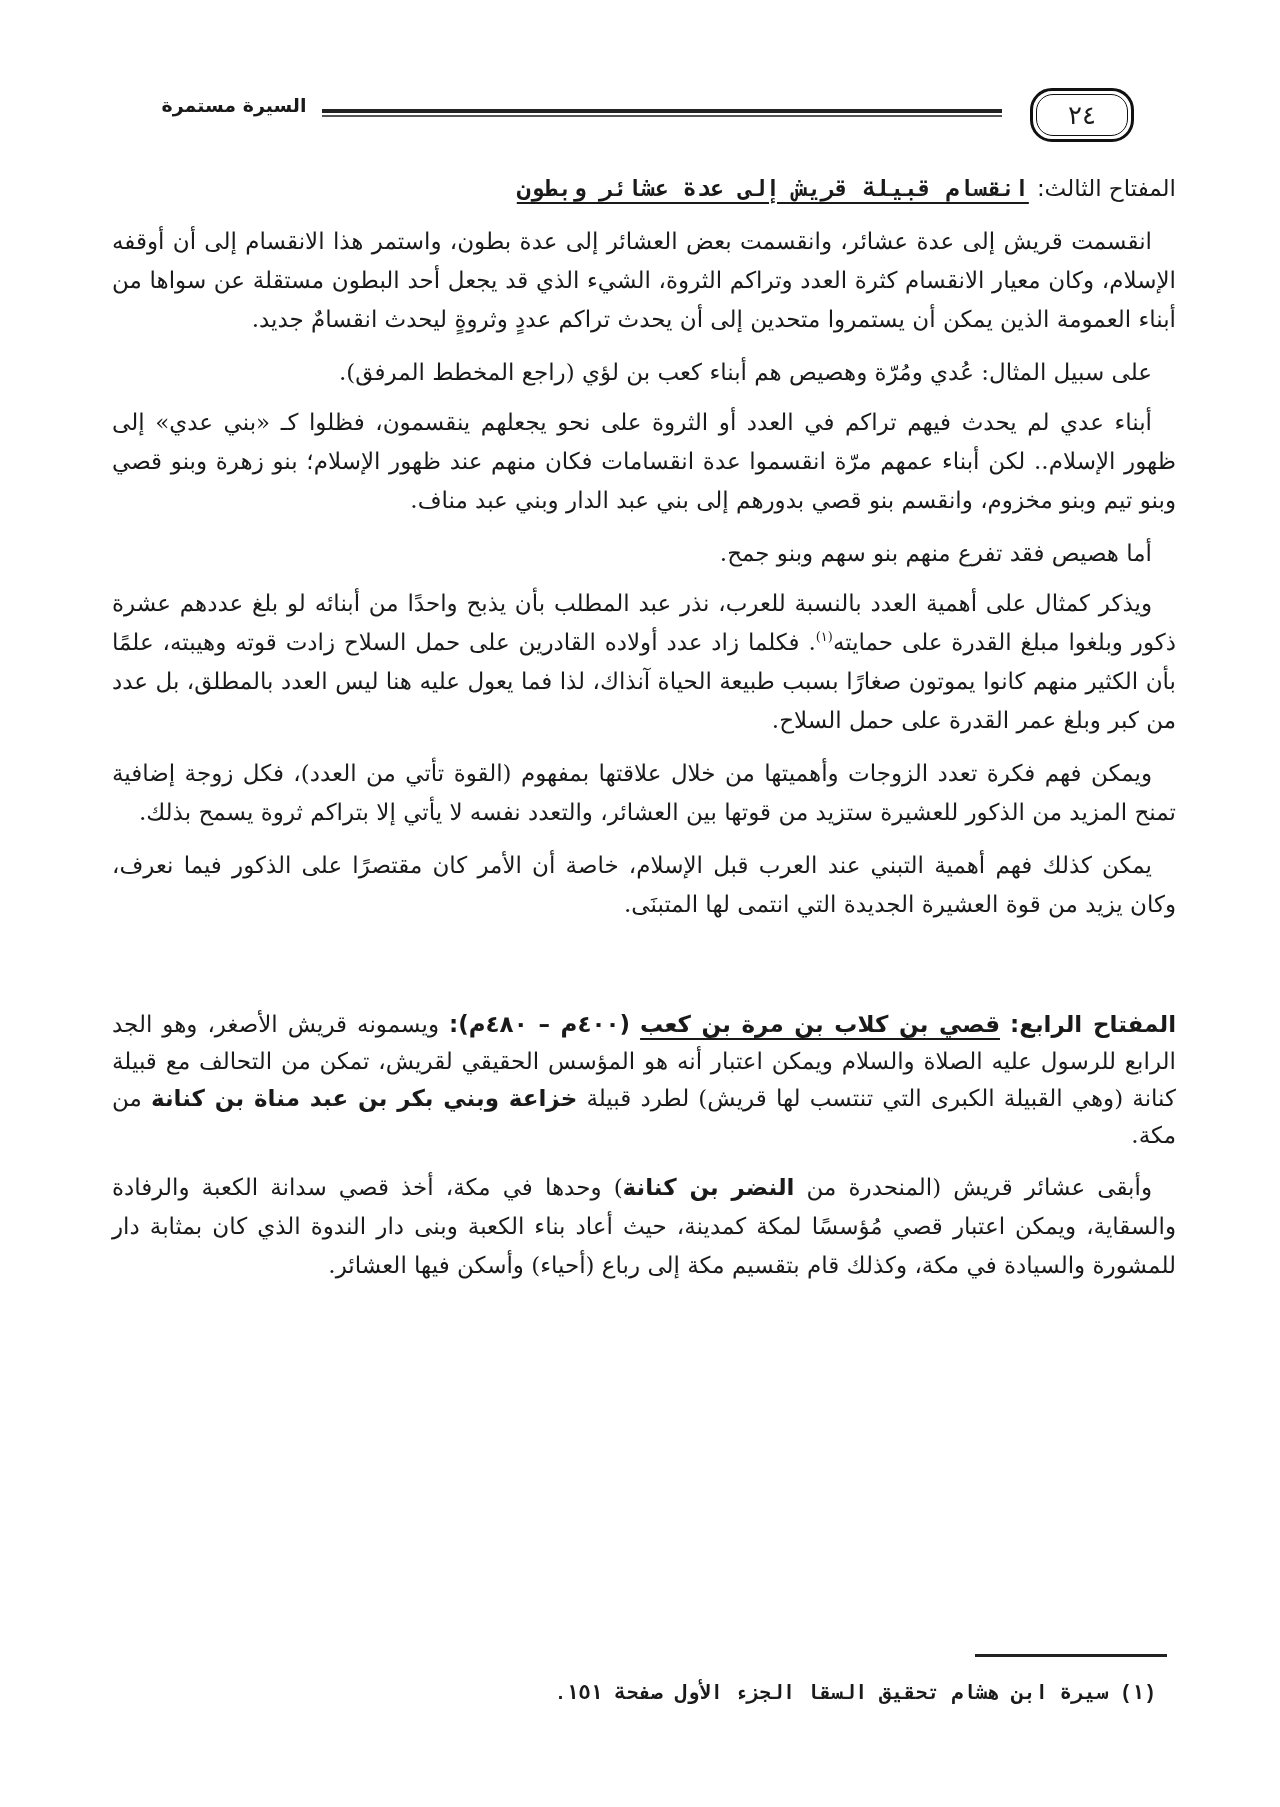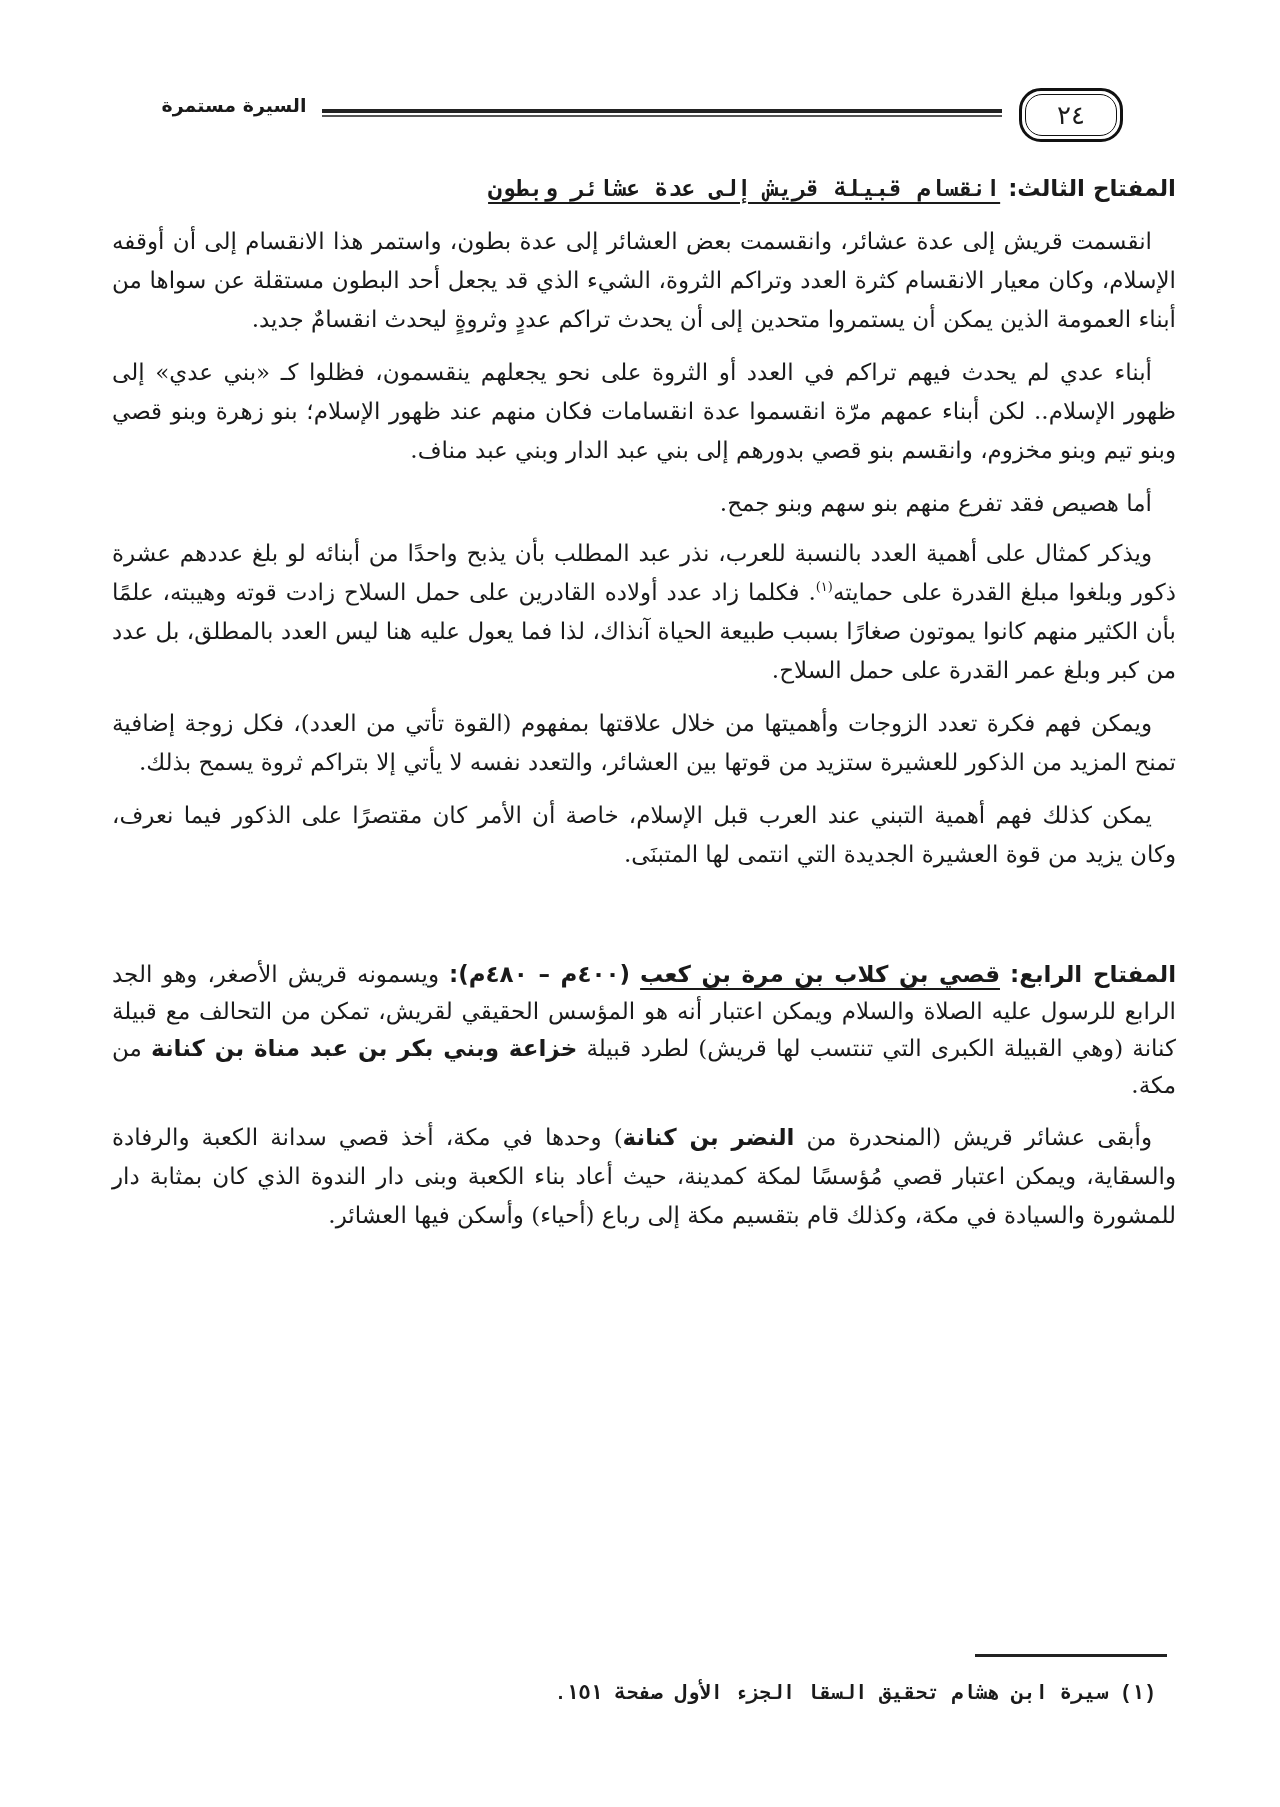--- a/index.html
+++ b/index.html
@@ -25,21 +25,21 @@
     
     .header {
       position: absolute;
       top: 88px;
       left: 150px;
       width: 1030px;
       height: 60px;
     }
     .page-number-box {
       position: absolute;
-      right: 57px;
+      right: 46px;
       top: 0;
       width: 104px;
       height: 54px;
       border: 3px solid #111;
       border-radius: 22px;
       box-sizing: border-box;
       display: flex;
       align-items: center;
       justify-content: center;
     }
@@ -98,21 +98,21 @@
     }
     .section-heading {
       font-family: "DejaVu Sans", sans-serif;
       font-weight: bold;
       font-size: 23px;
       margin: 0 0 14px 0;
       line-height: 36px;
       text-align: right;
     }
     .section-heading .label {
-      font-weight: bold;
+      font-weight: normal;
     }
     .section-heading .title-underlined {
       text-decoration: underline;
       text-underline-offset: 6px;
       text-decoration-thickness: 1.5px;
       font-family: Liberation Mono, monospace;
     }
     p.para {
       margin: 11px 0 14px 0;
       text-indent: 24px;
@@ -169,20 +169,21 @@
 
   <div class="content">
 
     <div class="section3">
       <h2 class="section-heading">
         <span class="label">المفتاح الثالث:</span>
         <span class="title-underlined">انقسام قبيلة قريش إلى عدة عشائر وبطون</span>
       </h2>
 
       <p class="para">انقسمت قريش إلى عدة عشائر، وانقسمت بعض العشائر إلى عدة بطون، واستمر هذا الانقسام إلى أن أوقفه الإسلام، وكان معيار الانقسام كثرة العدد وتراكم الثروة، الشيء الذي قد يجعل أحد البطون مستقلة عن سواها من أبناء العمومة الذين يمكن أن يستمروا متحدين إلى أن يحدث تراكم عددٍ وثروةٍ ليحدث انقسامٌ جديد.</p>
+      <p class="para tight">على سبيل المثال: عُدي ومُرّة وهصيص هم أبناء كعب بن لؤي (راجع المخطط المرفق).</p>
       <p class="para">أبناء عدي لم يحدث فيهم تراكم في العدد أو الثروة على نحو يجعلهم ينقسمون، فظلوا كـ «بني عدي» إلى ظهور الإسلام.. لكن أبناء عمهم مرّة انقسموا عدة انقسامات فكان منهم عند ظهور الإسلام؛ بنو زهرة وبنو قصي وبنو تيم وبنو مخزوم، وانقسم بنو قصي بدورهم إلى بني عبد الدار وبني عبد مناف.</p>
       <p class="para tight">أما هصيص فقد تفرع منهم بنو سهم وبنو جمح.</p>
 
       <p class="para">
         <span>ويذكر كمثال على أهمية العدد بالنسبة للعرب، نذر عبد المطلب بأن يذبح واحدًا من أبنائه لو بلغ عددهم عشرة ذكور وبلغوا مبلغ القدرة على حمايته</span><sup class="fn-ref">(١)</sup><span>. فكلما زاد عدد أولاده القادرين على حمل السلاح زادت قوته وهيبته، علمًا بأن الكثير منهم كانوا يموتون صغارًا بسبب طبيعة الحياة آنذاك، لذا فما يعول عليه هنا ليس العدد بالمطلق، بل عدد من كبر وبلغ عمر القدرة على حمل السلاح.</span>
       </p>
 
       <p class="para">ويمكن فهم فكرة تعدد الزوجات وأهميتها من خلال علاقتها بمفهوم (القوة تأتي من العدد)، فكل زوجة إضافية تمنح المزيد من الذكور للعشيرة ستزيد من قوتها بين العشائر، والتعدد نفسه لا يأتي إلا بتراكم ثروة يسمح بذلك.</p>
       <p class="para">يمكن كذلك فهم أهمية التبني عند العرب قبل الإسلام، خاصة أن الأمر كان مقتصرًا على الذكور فيما نعرف، وكان يزيد من قوة العشيرة الجديدة التي انتمى لها المتبنَى.</p>
     </div>

